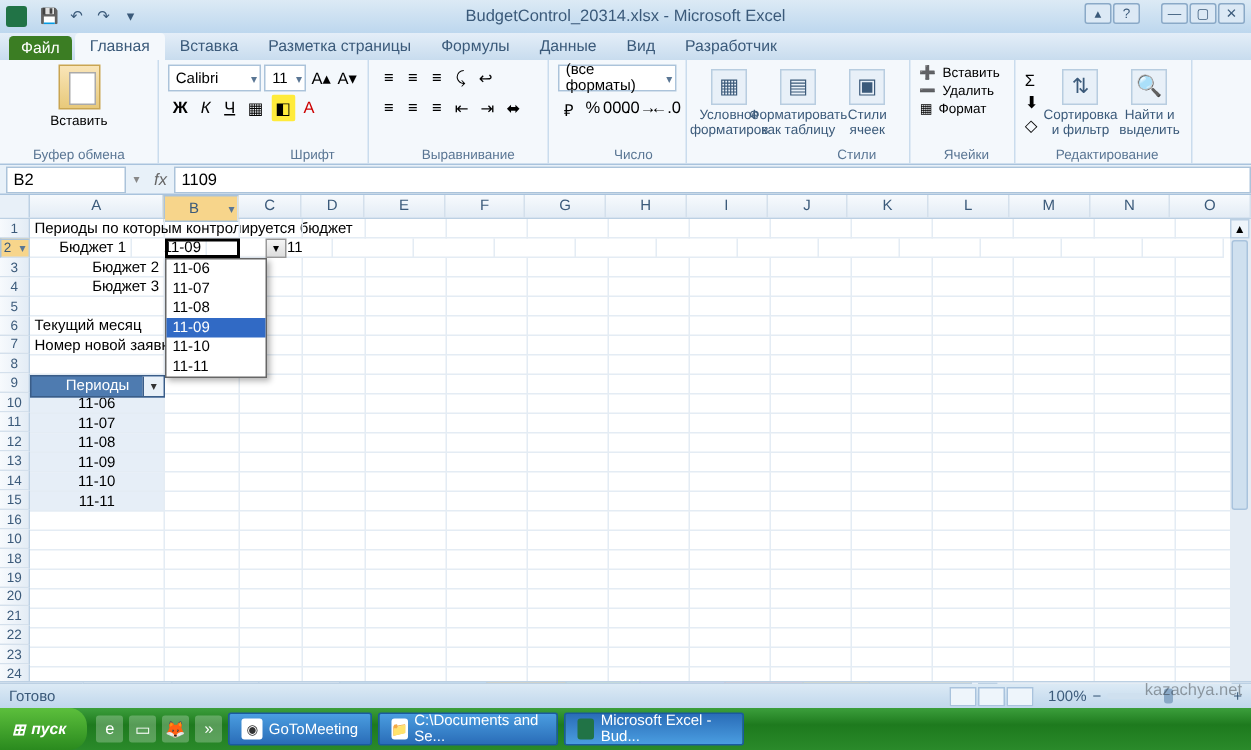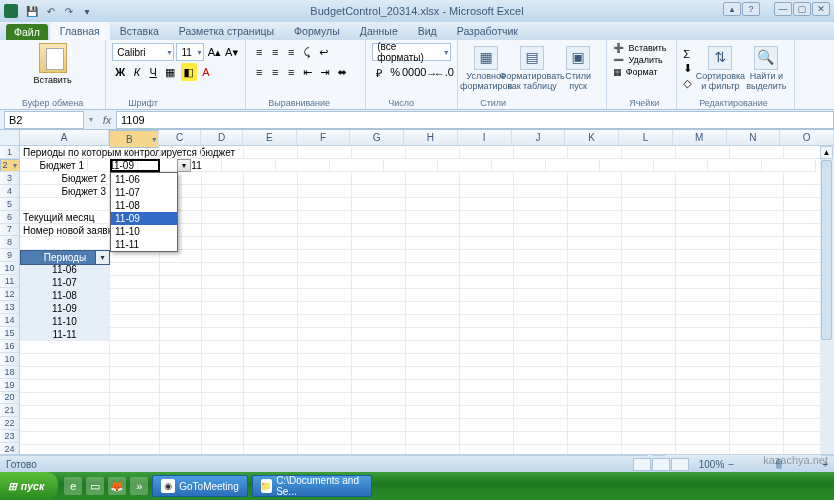--- a/index.html
+++ b/index.html
@@ -16,21 +16,21 @@
 
 .tabs { height:18px; background:linear-gradient(#e4eef8,#c8dcee); display:flex; align-items:flex-end; font-size:10.5px; padding-left:6px; gap:0; }
 .tabs .filetab { background:#3b7d23; color:#fff; padding:2px 8px; border-radius:3px 3px 0 0; margin-right:2px; }
 .tabs .tab { padding:3px 10px; color:#3b5a7a; cursor:pointer; }
 .tabs .tab.active { background:#f4f8fc; border-radius:3px 3px 0 0; color:#3b5a7a; }
 
 .ribbon { height:70px; background:#f4f8fc; border-bottom:1px solid #a9c3dd; display:flex; font-size:10px; }
 .group { border-right:1px solid #cadced; padding:3px 6px 0 6px; display:flex; flex-direction:column; justify-content:space-between; }
 .group .controls { display:flex; flex-direction:column; gap:2px; flex:1; }
 .group .row { display:flex; gap:2px; align-items:center; }
-.group .lbl { text-align:left; font-size:9px; color:#5a7694; padding:1px 16px; }
+.group .lbl { text-align:right; font-size:9px; color:#5a7694; padding:1px 16px; }
 .rbtn { min-width:14px; height:18px; border:1px solid transparent; background:transparent; display:flex; align-items:center; justify-content:center; font-size:11px; padding:0 2px; border-radius:2px; }
 .sel { height:18px; border:1px solid #abc3da; background:#fff; font-size:10px; padding:0 14px 0 4px; position:relative; display:flex; align-items:center; }
 .sel::after { content:"▾"; position:absolute; right:2px; font-size:8px; color:#5a7694; }
 .bigbtn { display:flex; flex-direction:column; align-items:center; justify-content:center; width:44px; height:52px; font-size:9px; color:#3b5a7a; text-align:center; line-height:1.1; }
 .bigbtn .ico { width:24px; height:24px; background:#e8f0f8; border:1px solid #b8cde0; margin-bottom:2px; display:flex; align-items:center; justify-content:center; font-size:14px; }
 
 .paste-ico { width:28px; height:30px; background:linear-gradient(#f9e5b8,#e8c97a); border:1px solid #c9a552; position:relative; }
 .paste-ico::before { content:""; position:absolute; top:4px; left:6px; width:16px; height:20px; background:#fff; border:1px solid #aaa; }
 
 .formulabar { height:20px; background:#e8f1f9; border-bottom:1px solid #a9c3dd; display:flex; align-items:center; font-size:11px; }
@@ -208,21 +208,21 @@
       <div class="bigbtn">
             <div class="ico">▦</div>
             <span>Условное форматиров</span>
           </div>
       <div class="bigbtn">
             <div class="ico">▤</div>
             <span>Форматировать как таблицу</span>
           </div>
       <div class="bigbtn">
             <div class="ico">▣</div>
-            <span>Стили пуск</span>
+            <span>Стили ячеек</span>
           </div>
     </div>
       </div>
     <div class="lbl">Стили</div>
   </div>
   <div class="group" style="width:70px;">
     <div class="controls">
       <div class="row" style="font-size:9px;gap:4px;">
           <span>➕</span>
           <span>Вставить</span>
@@ -839,15 +839,19 @@
     <div class="ti">»</div>
   </div>
   <div class="taskitem">
       <div class="ico">◉</div>
       <span>GoToMeeting</span>
     </div>
   <div class="taskitem">
       <div class="ico">📁</div>
       <span>C:\Documents and Se...</span>
     </div>
+  <div class="taskitem active">
+      <div class="ico" style="background:#217346;"></div>
+      <span>Microsoft Excel - Bud...</span>
+    </div>
 </div>
 
 <div class="watermark">kazachya.net</div>
 
 </body></html>

